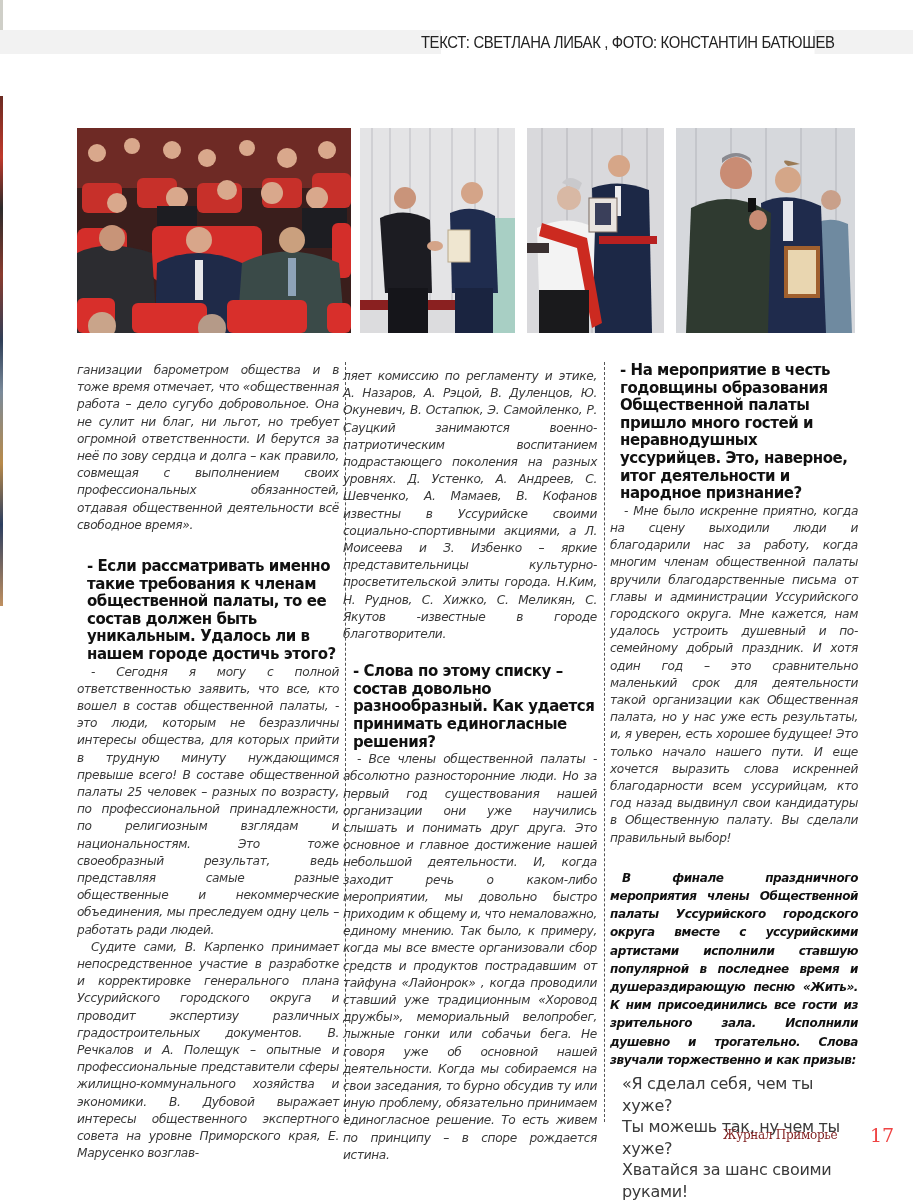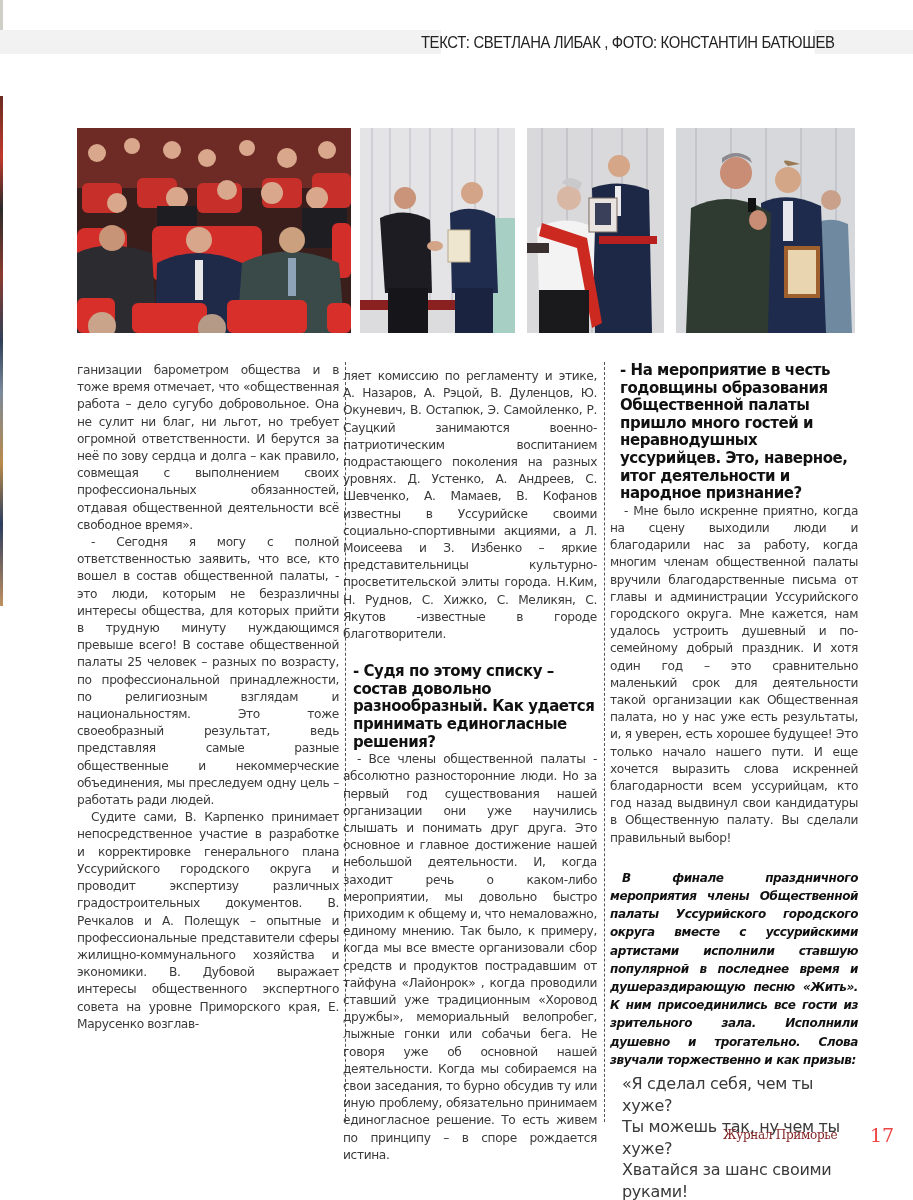--- a/index.html
+++ b/index.html
@@ -32,21 +32,21 @@
     #photo2 { left: 360px; top: 128px; width: 155px; height: 205px; }
     #photo3 { left: 527px; top: 128px; width: 137px; height: 205px; }
     #photo4 { left: 676px; top: 128px; width: 179px; height: 205px; }
 
     .col {
       position: absolute; top: 362px;
       font-family: "DejaVu Sans", sans-serif;
       font-size: 12.2px; line-height: 17.2px; color: #3a3a3a;
       letter-spacing: -0.35px;
     }
-    .col p { text-align: justify; }
+    .col p { text-align: justify; font-style: italic; }
     .col .indent { text-indent: 14px; }
     #col1 { left: 77px; width: 262px; }
     #col2 { left: 343px; width: 254px; margin-top: 6px; }
     #col3 { left: 610px; width: 248px; top: 362px; }
 
     .divider {
       position: absolute; width: 0; border-left: 1.5px dashed #555;
     }
     #div1 { left: 345px; top: 362px; height: 760px; }
     #div2 { left: 604px; top: 362px; height: 760px; }
@@ -216,27 +216,28 @@
     <rect x="72" y="70" width="8" height="14" fill="#111"></rect>
     <ellipse cx="82" cy="92" rx="9" ry="10" fill="#c98c74"></ellipse>
   </svg>
 </div>
 
 <div class="divider" id="div1"></div>
 <div class="divider" id="div2"></div>
 
 <div class="col" id="col1">
   <p>ганизации барометром общества и в тоже время отмечает, что «общественная работа – дело сугубо добровольное. Она не сулит ни благ, ни льгот, но требует огромной ответственности. И берутся за неё по зову сердца и долга – как правило, совмещая с выполнением своих профессиональных обязанностей, отдавая общественной деятельности всё свободное время».</p>
+  <div class="q">- Если рассматривать именно такие требования к членам общественной палаты, то ее состав должен быть уникальным. Удалось ли в нашем городе достичь этого?</div>
   <p class="indent">- Сегодня я могу с полной ответственностью заявить, что все, кто вошел в состав общественной палаты, - это люди, которым не безразличны интересы общества, для которых прийти в трудную минуту нуждающимся превыше всего!  В составе общественной палаты 25 человек – разных по возрасту, по профессиональной принадлежности, по религиозным взглядам и национальностям. Это тоже своеобразный результат, ведь представляя самые разные общественные и некоммерческие объединения, мы преследуем одну цель – работать ради людей.</p>
   <p class="indent">Судите сами, В. Карпенко принимает непосредственное участие в разработке и корректировке генерального плана Уссурийского городского округа и проводит экспертизу различных градостроительных документов. В. Речкалов и А. Полещук – опытные и профессиональные представители сферы жилищно-коммунального хозяйства и экономики. В. Дубовой выражает интересы общественного экспертного совета на уровне Приморского края, Е. Марусенко возглав-</p>
 </div>
 
 <div class="col" id="col2">
   <p>ляет комиссию по регламенту и этике, А. Назаров, А. Рэцой, В. Дуленцов, Ю. Окуневич, В. Остапюк, Э. Самойленко, Р. Сауцкий занимаются военно-патриотическим воспитанием подрастающего поколения на разных уровнях. Д. Устенко, А. Андреев, С. Шевченко, А. Мамаев, В. Кофанов известны в Уссурийске своими социально-спортивными акциями, а Л. Моисеева и З. Избенко – яркие представительницы культурно-просветительской элиты города. Н.Ким, Н. Руднов, С. Хижко, С. Меликян, С. Якутов -известные в городе благотворители.</p>
-  <div class="q">- Судя по этому списку – состав довольно разнообразный. Как удается принимать единогласные решения?</div>
+  <div class="q">- Слова по этому списку – состав довольно разнообразный. Как удается принимать единогласные решения?</div>
   <p class="indent">- Все члены общественной палаты - абсолютно разносторонние люди. Но за первый год существования нашей организации они уже научились слышать и понимать друг друга. Это основное и главное достижение нашей небольшой деятельности. И, когда заходит речь о каком-либо мероприятии, мы довольно быстро приходим к общему и, что немаловажно, единому мнению. Так было, к примеру, когда мы все вместе организовали сбор средств и продуктов пострадавшим от тайфуна «Лайонрок» , когда проводили ставший уже традиционным «Хоровод дружбы», мемориальный велопробег, лыжные гонки или собачьи бега. Не говоря уже об основной нашей деятельности. Когда мы собираемся на свои заседания, то бурно обсудив ту или иную проблему, обязательно принимаем единогласное решение. То есть живем по принципу – в споре рождается истина.</p>
 </div>
 
 <div class="col" id="col3">
   <div class="q">- На мероприятие в честь годовщины образования Общественной палаты пришло много гостей и неравнодушных уссурийцев. Это, наверное, итог деятельности и народное признание?</div>
   <p class="indent">- Мне было искренне приятно, когда на сцену выходили люди и благодарили нас за работу, когда многим членам общественной палаты вручили благодарственные письма от главы и администрации Уссурийского городского округа. Мне кажется, нам удалось устроить душевный и по-семейному добрый праздник. И хотя один год – это сравнительно маленький срок для деятельности такой организации как Общественная палата, но у нас уже есть результаты, и, я уверен, есть хорошее будущее! Это только начало нашего пути. И еще хочется  выразить слова искренней благодарности всем уссурийцам, кто год назад выдвинул свои кандидатуры в Общественную палату. Вы сделали правильный выбор!</p>
   <p class="finale">В финале праздничного мероприятия члены Общественной палаты Уссурийского городского округа вместе с уссурийскими артистами исполнили ставшую популярной в последнее время и душераздирающую песню «Жить». К ним присоединились все гости из зрительного зала. Исполнили душевно и трогательно. Слова звучали торжественно и как призыв:</p>
   <div class="poem">
     <div>«Я сделал себя, чем ты хуже?</div>
     <div>Ты можешь так, ну чем ты хуже?</div>

